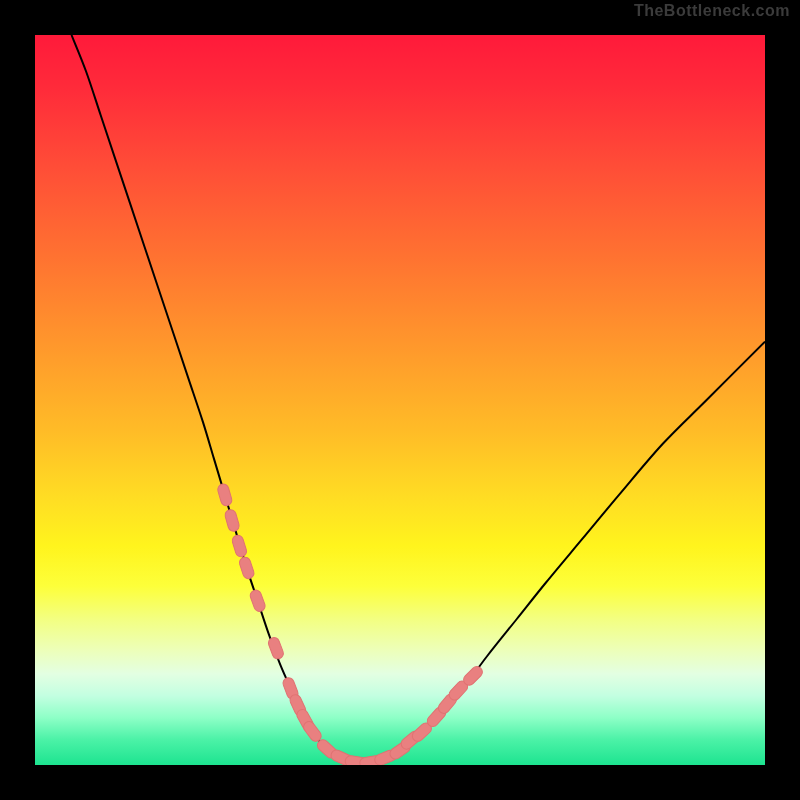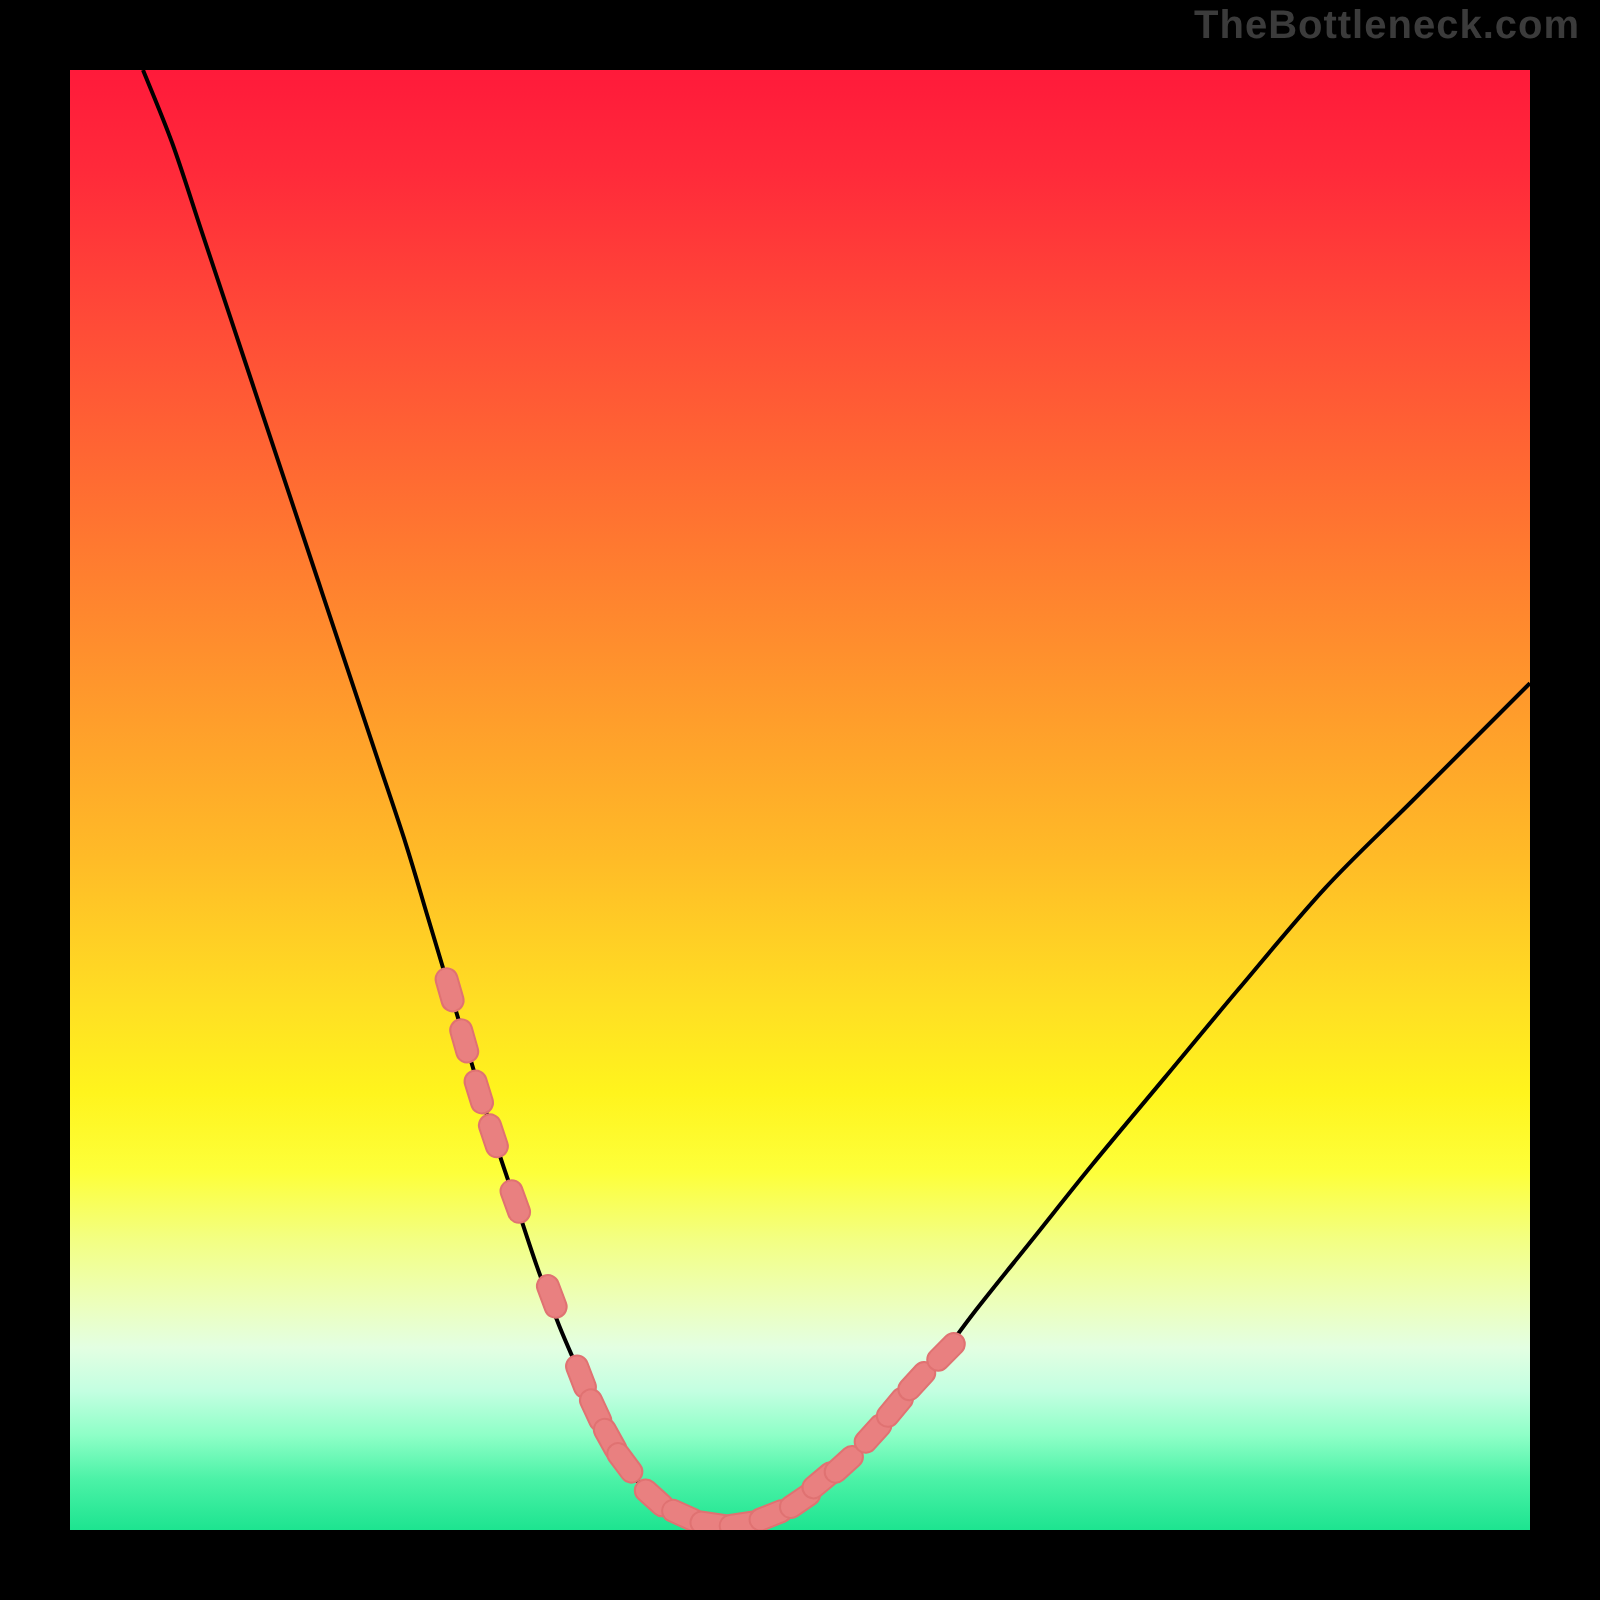--- a/index.html
+++ b/index.html
@@ -17,21 +17,21 @@
     left: 0;
     width: 800px;
     height: 800px;
     background: #000;
   }
   .watermark {
     position: absolute;
     top: 2px;
     right: 10px;
     color: #3b3b3b;
-    font-size: 20px;
+    font-size: 16px;
     font-weight: bold;
     letter-spacing: 0.5px;
     z-index: 5;
   }
   svg {
     position: absolute;
     top: 0;
     left: 0;
   }
 </style>

